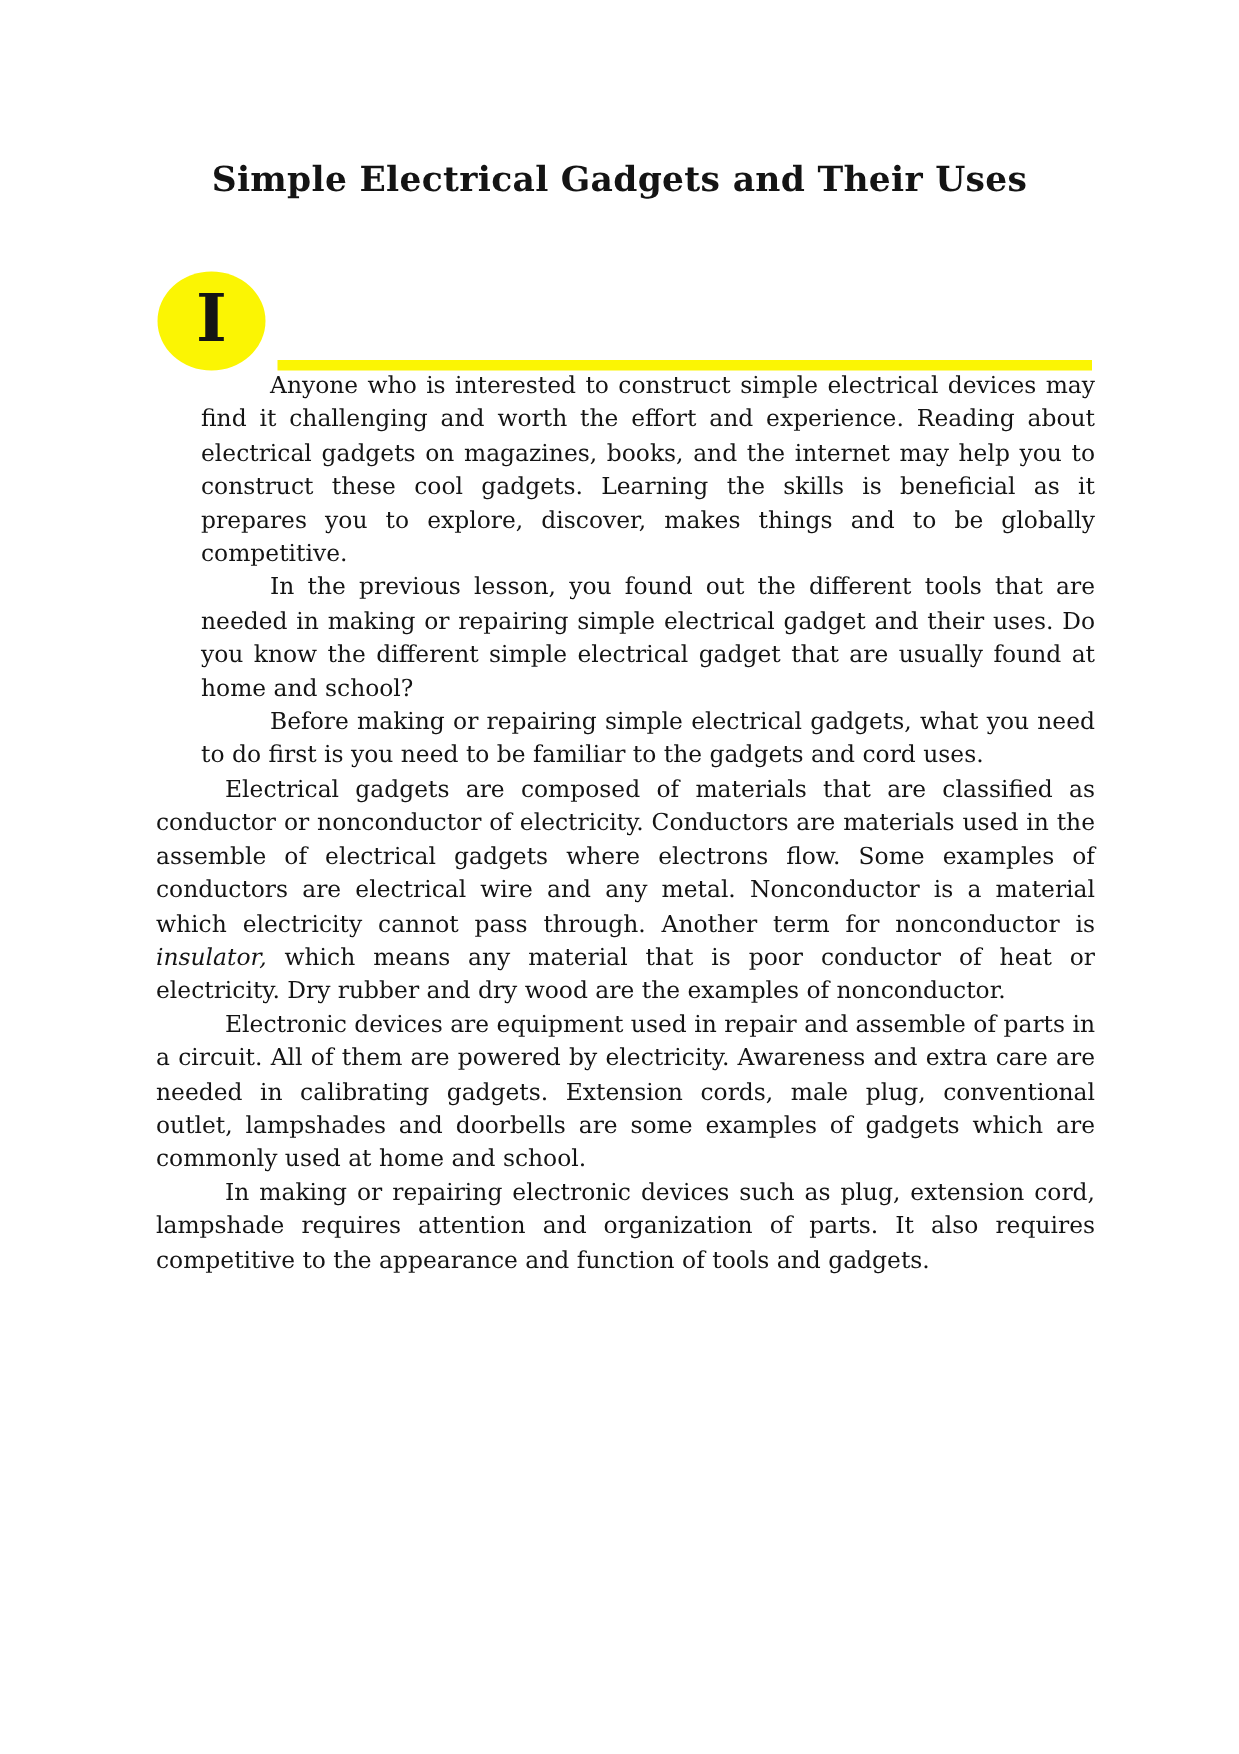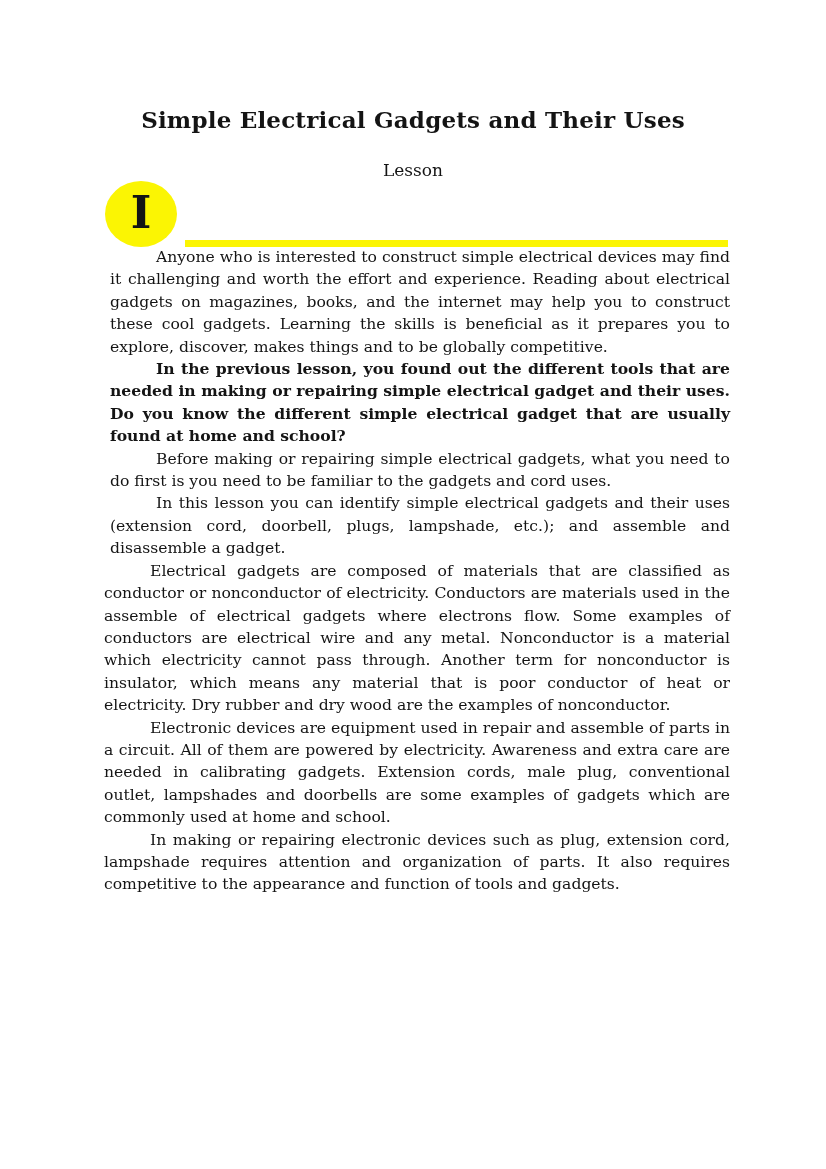--- a/index.html
+++ b/index.html
@@ -59,29 +59,29 @@
     position:absolute;
     left:104px;right:96px;top:246px;
     font-size:15.6px;
     line-height:22.4px;
     text-align:justify;
   }
   .body-text p{
     margin:0;
     text-indent:46px;
   }
-  .block-a{padding-left:6px;}
+  .block-a{padding-left:6px;margin-left:24px;}
   .mt-21{margin-top:21px;}
-  .mt-25{margin-top:25px;font-weight:bold;}
+  .mt-25{margin-top:25px;}
   .mt-11{margin-top:11px;}
   .mt-9{margin-top:9px;}
   .mt-28{margin-top:28px;}
   .mt-29{margin-top:29px;}
   .b{font-weight:normal;}
-  .i{}
+  .i{font-style:italic;}
   
   .imprint{
     position:absolute;
     top:1070px;right:133px;
     font-family:"Liberation Sans","DejaVu Sans",sans-serif;
     font-size:14px;
     letter-spacing:.6px;
     color:#737373;
   }
   .page-number{
@@ -100,34 +100,32 @@
     color:var(--watermark);
   }
 </style>
 </head>
 <body>
 
 <div class="page">
 
   <h1 class="doc-title">Simple Electrical Gadgets and Their Uses</h1>
 
-  <div class="lesson-label">Lesson</div>
 
   <div class="lesson-badge">
     <span class="numeral">I</span>
   </div>
 
   <div class="divider-line"></div>
 
   <div class="body-text">
     <div class="block-a">
       <p class="mt-21"><span>Anyone who is interested to construct simple electrical devices may find it challenging and worth the effort and experience. Reading about electrical gadgets on magazines, books, and the internet may help you to construct these cool gadgets. Learning the skills is beneficial as it prepares you to explore, discover, makes things and to be globally competitive.</span></p>
       <p class="mt-25"><span>In the previous lesson, you found out the different tools that are needed in making or repairing simple electrical gadget and their uses. Do you know the different simple electrical gadget that are usually found at home and school?</span></p>
       <p class="mt-11"><span>Before making or repairing simple electrical gadgets, what you need to do first is you need to be familiar to the gadgets and cord uses.</span></p>
-      <p class="mt-9"><span>In this lesson you can identify simple electrical gadgets and their uses (extension cord, doorbell, plugs, lampshade, etc.); and assemble and disassemble a gadget.</span></p>
     </div>
     <div>
       <p class="mt-28"><span class="b">Electrical gadgets</span><span> are composed of materials that are classified as conductor or nonconductor of electricity. </span><span class="b">Conductors</span><span> are materials used in the assemble of electrical gadgets where electrons flow. Some examples of conductors are electrical wire and any metal. </span><span class="b">Nonconductor</span><span> is a material which electricity cannot pass through. Another term for nonconductor is </span><span class="i">insulator,</span><span> which means any material that is poor conductor of heat or electricity. Dry rubber and dry wood are the examples of nonconductor.</span></p>
       <p class="mt-28"><span>Electronic devices are equipment used in repair and assemble of parts in a circuit. All of them are powered by electricity. Awareness and extra care are needed in calibrating gadgets. Extension cords, male plug, conventional outlet, lampshades and doorbells are some examples of gadgets which are commonly used at home and school.</span></p>
       <p class="mt-29"><span>In making or repairing electronic devices such as plug, extension cord, lampshade requires attention and organization of parts. It also requires competitive to the appearance and function of tools and gadgets.</span></p>
     </div>
   </div>
 
   <div class="imprint">PIVOT 4A CALABARZON</div>
 

